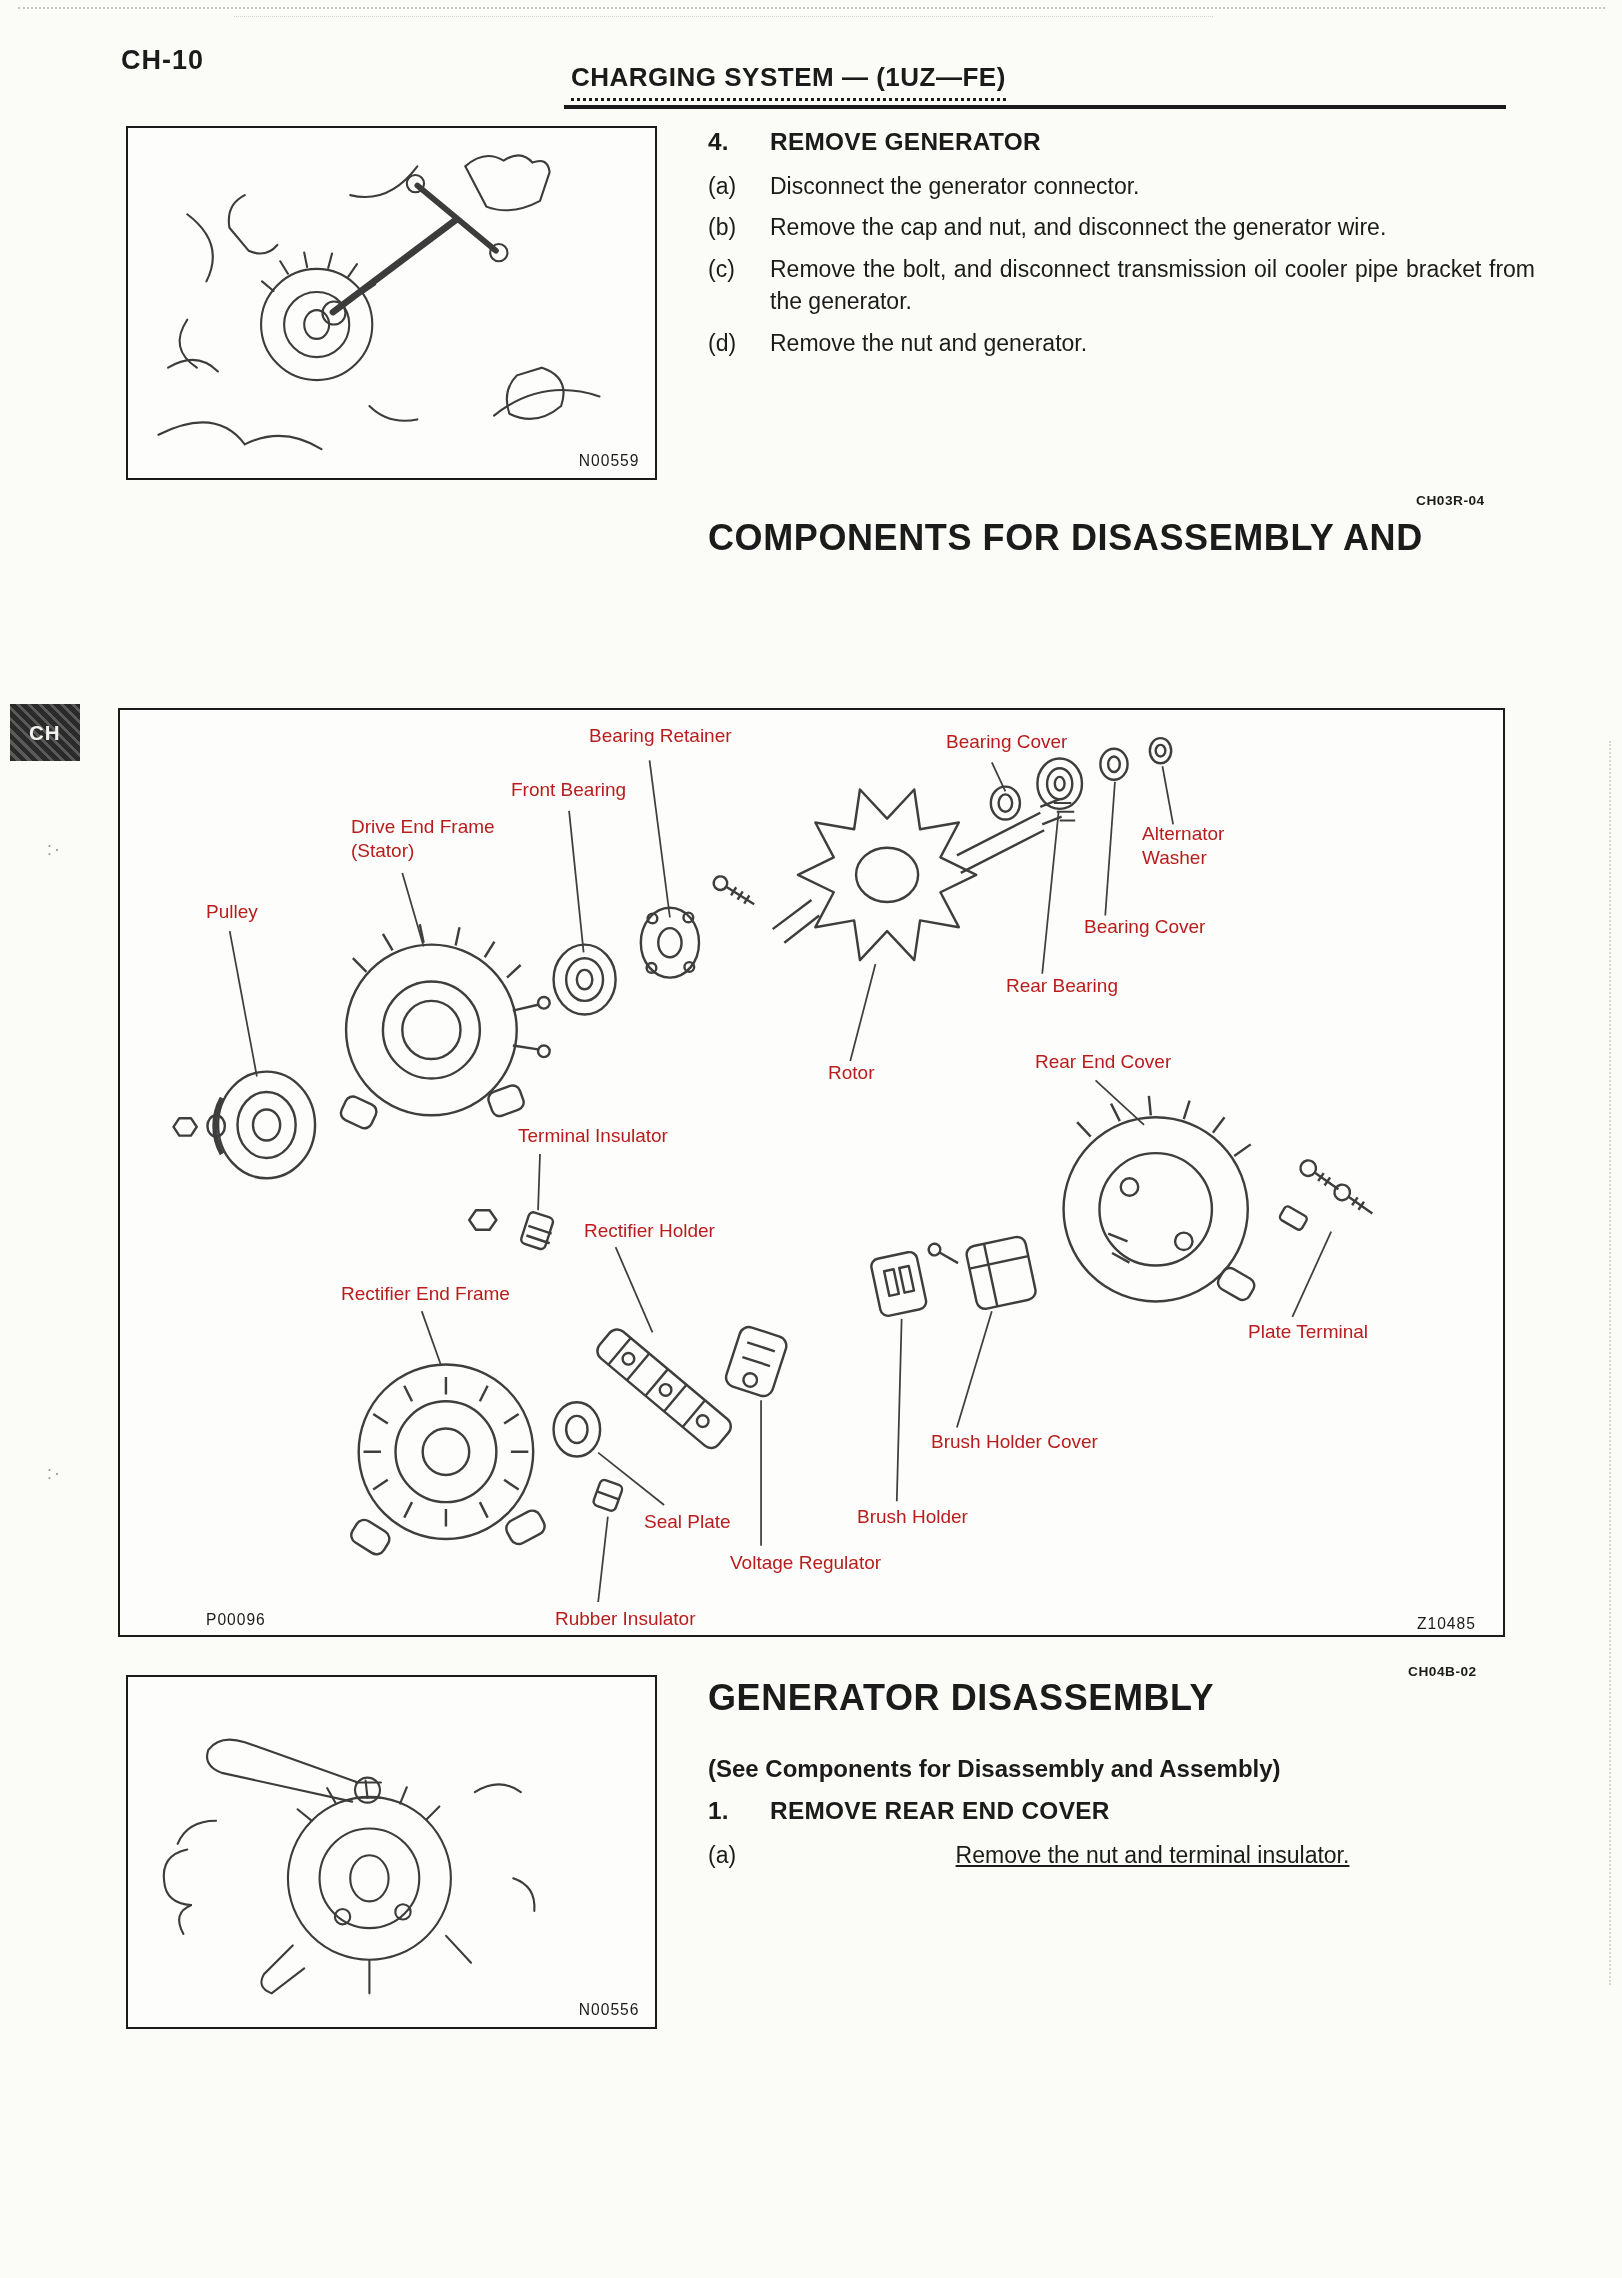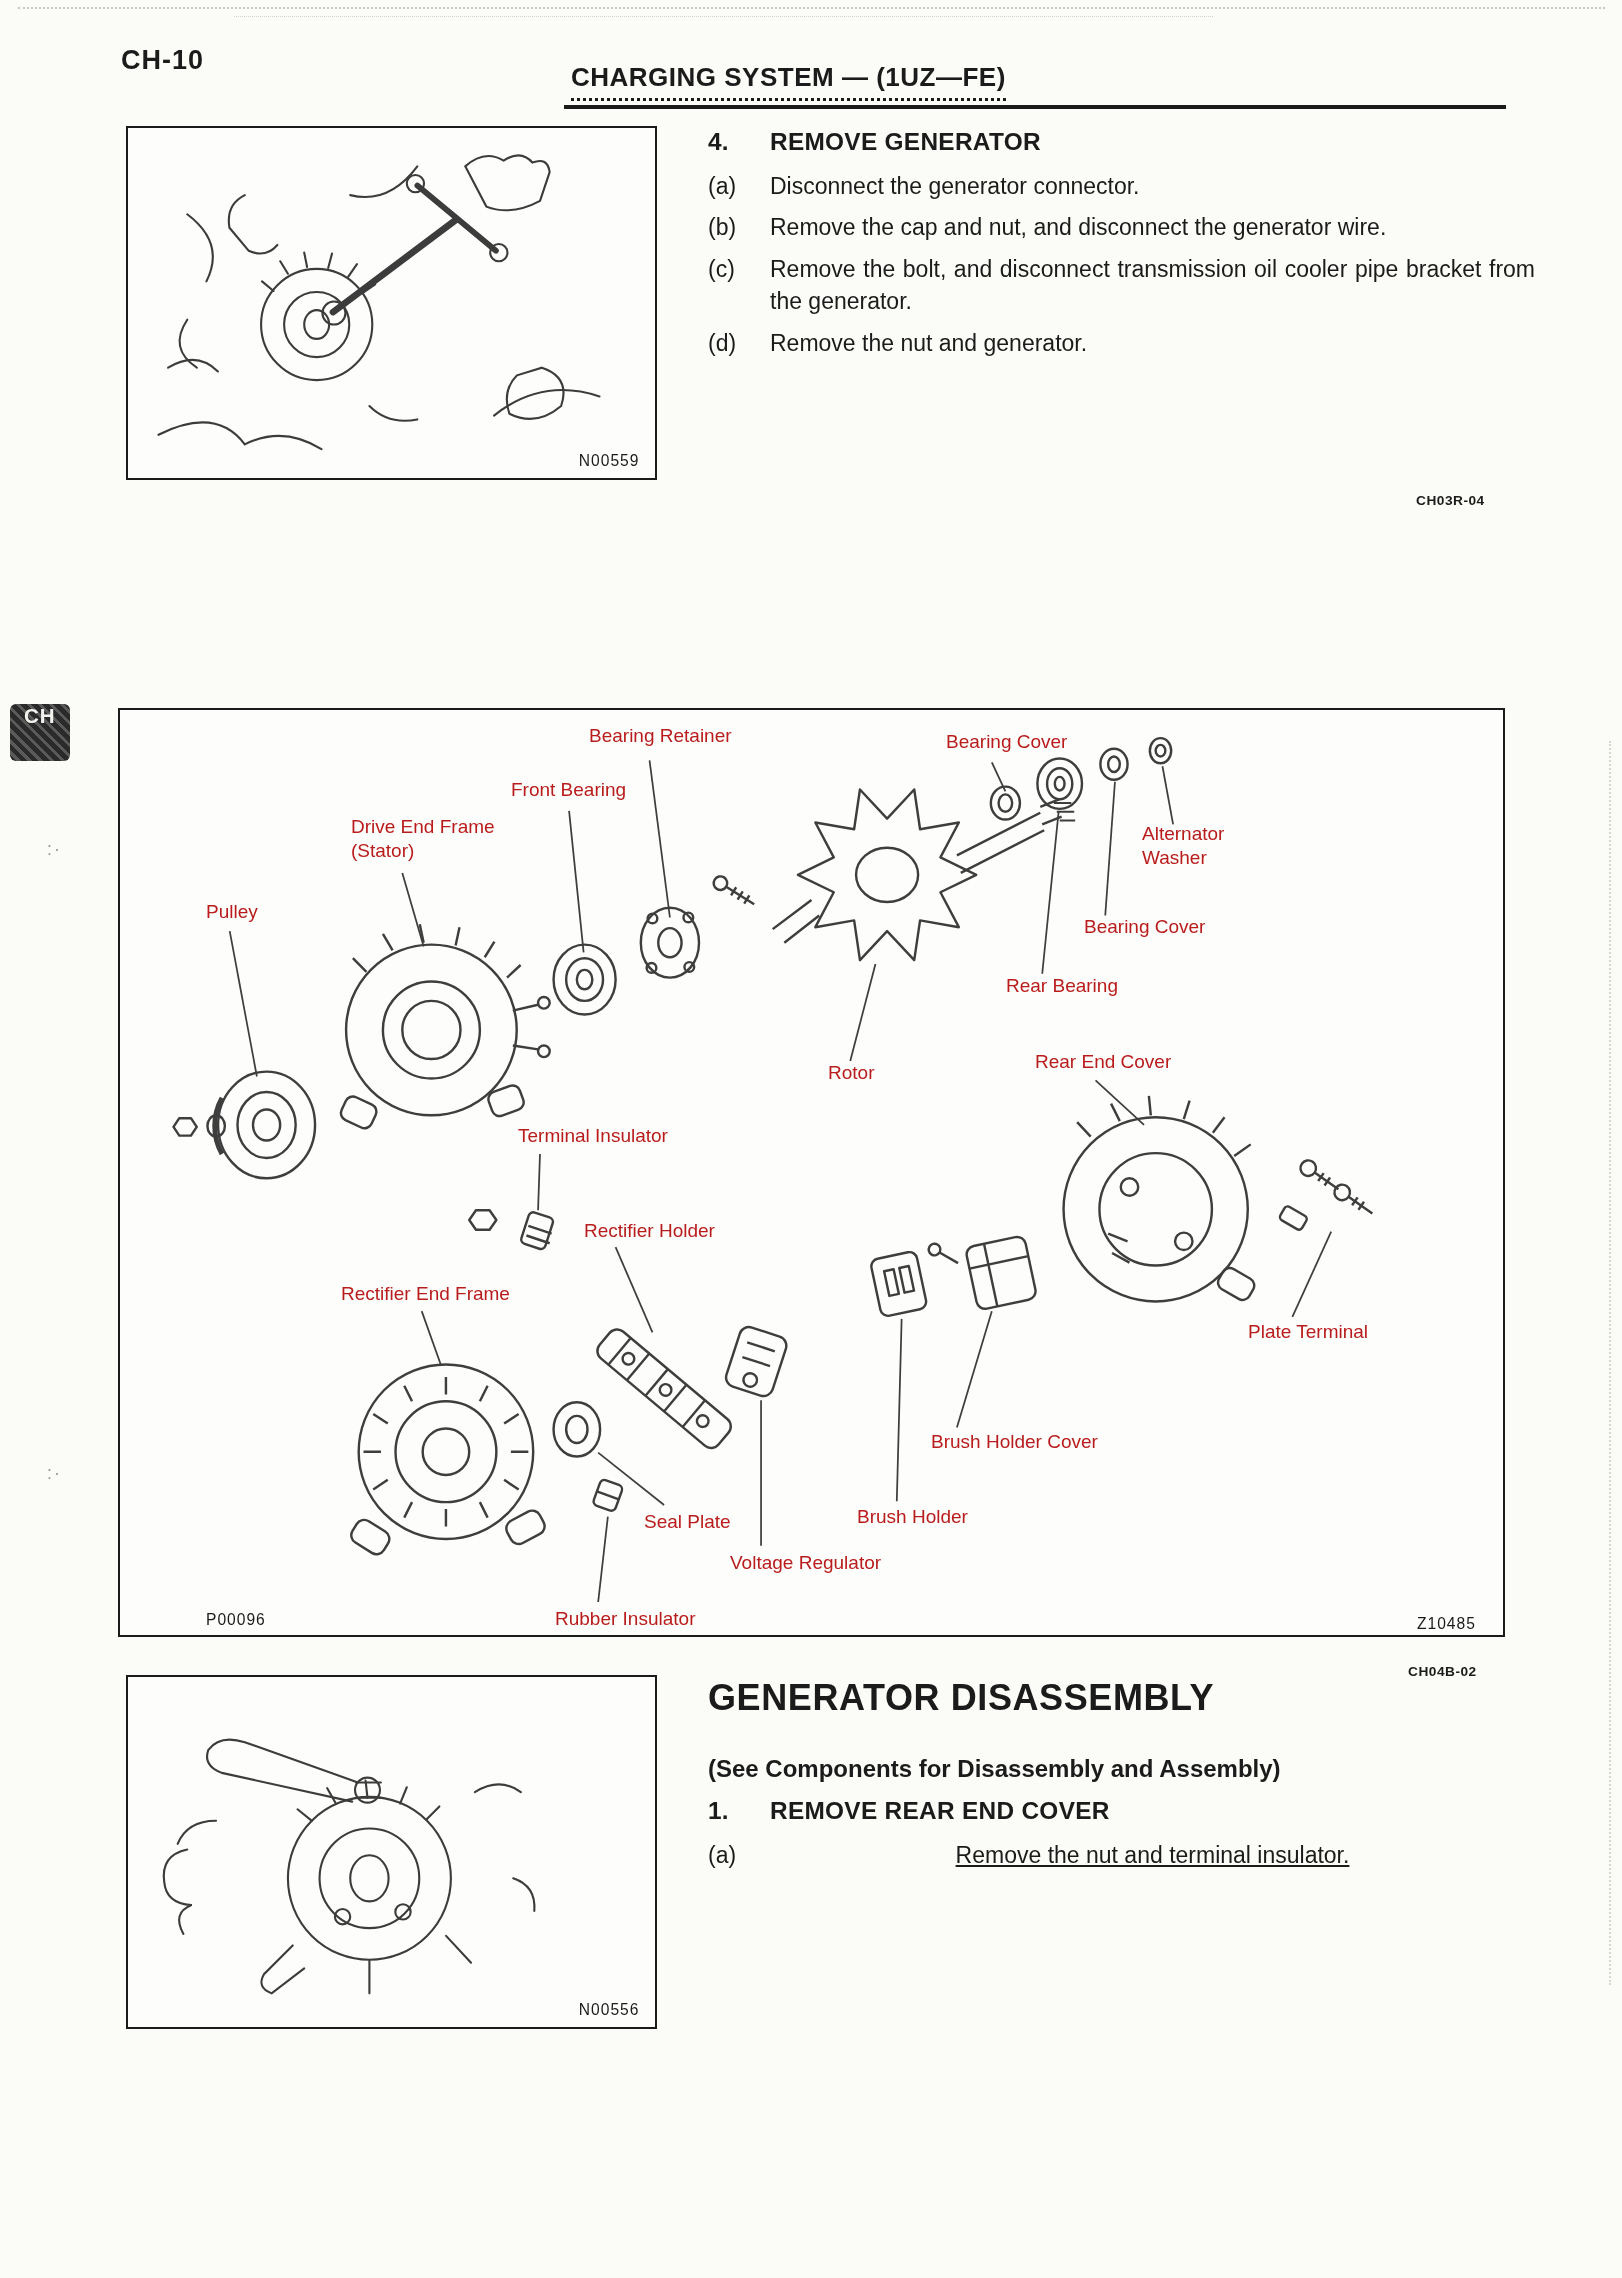--- a/index.html
+++ b/index.html
@@ -36,24 +36,24 @@
   .steps { position:absolute; left:708px; top:128px; width:827px; }
   .step-title { display:grid; grid-template-columns:62px 1fr; font-size:24.4px; font-weight:bold; letter-spacing:0.3px; margin-bottom:13.7px; }
   .substep { display:grid; grid-template-columns:62px 1fr; font-size:23px; line-height:1.42; margin-bottom:8.8px; }
   .substep .txt { text-align:justify; }
 
   .comp-heading { position:absolute; left:708px; top:509px; font-size:36px; font-weight:bold; letter-spacing:0.6px; line-height:1.6; }
   .sec-code-1 { position:absolute; left:1416px; top:493px; font-size:13.7px; font-weight:bold; letter-spacing:0.5px; }
   .sec-code-2 { position:absolute; left:1408px; top:1664px; font-size:13.7px; font-weight:bold; letter-spacing:0.5px; }
 
   .ch-tab {
-    position:absolute; left:9.8px; top:704px; width:60px; height:57px;
+    position:absolute; left:9.8px; top:704px; width:70px; height:57px;
     background:repeating-linear-gradient(45deg,#2a2a2a 0 4.9px,#5a5a5a 4.9px 7.8px);
-    color:#f2f2ee; display:flex; align-items:flex-start; justify-content:center;
-    font-weight:bold; font-size:20.5px; border-radius:6px; letter-spacing:1px;
+    color:#f2f2ee; display:flex; align-items:center; justify-content:center;
+    font-weight:bold; font-size:20.5px; border-radius:0; letter-spacing:1px;
   }
   .margin-marks { position:absolute; left:47px; font-size:17.6px; color:#9a9a92; letter-spacing:2px; }
 
   .diagram {
     position:absolute; left:118px; top:708px; width:1387px; height:929px;
     border:2.9px solid #1b1b1b; background:#fdfdfb;
   }
   .dlabel {
     position:absolute; font-size:19px; line-height:1.25;
     white-space:pre-line; color:#b91c1c;
@@ -123,20 +123,21 @@
     <span>(c)</span>
     <span class="txt">Remove the bolt, and disconnect transmission oil cooler pipe bracket from the generator.</span>
   </div>
   <div class="substep">
     <span>(d)</span>
     <span class="txt">Remove the nut and generator.</span>
   </div>
 </div>
 
 <div class="comp-heading">
+  <div>COMPONENTS FOR DISASSEMBLY AND</div>
 </div>
 <div class="sec-code-1">CH03R-04</div>
 
 <div class="ch-tab">
   <span>CH</span>
 </div>
 <div class="margin-marks" style="top:839px;">:·</div>
 <div class="margin-marks" style="top:1463px;">:·</div>
 
 <div class="diagram">

